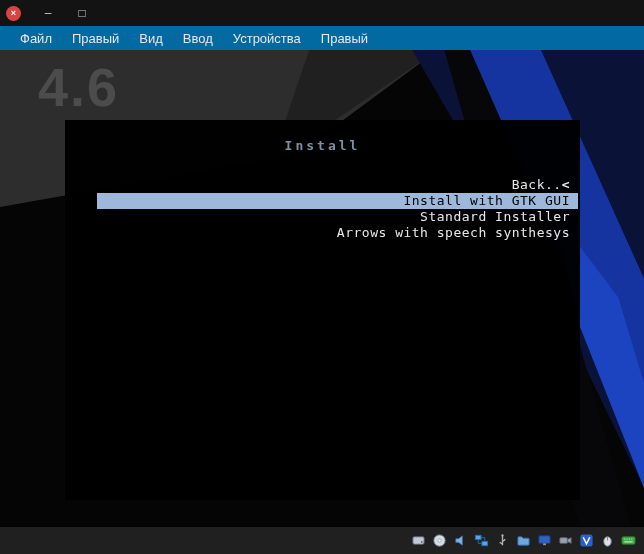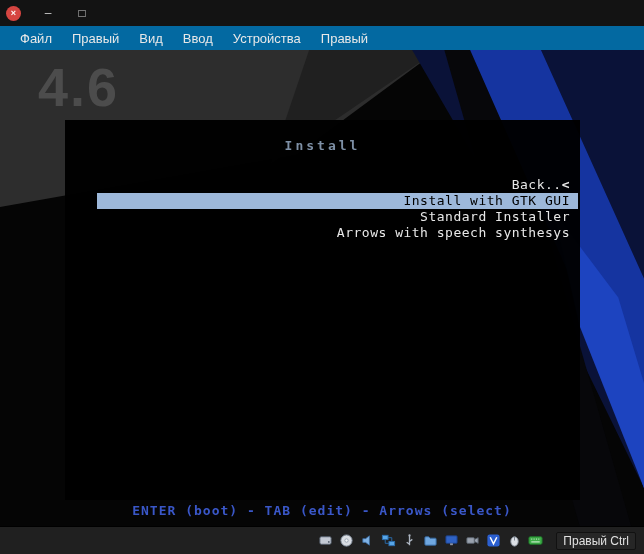--- a/index.html
+++ b/index.html
@@ -118,21 +118,20 @@
         </div>
         <div class="entry">
           <span>Standard Installer</span>
         </div>
         <div class="entry">
           <span>Arrows with speech synthesys</span>
         </div>
       </div>
     </div>
 
-    <div class="boot-help">ENTER (boot) - TAB (edit) - Arrows (select)</div>
   </div>
 
   <div class="statusbar">
     <span class="sb-icon">
       <svg viewBox="0 0 16 16">
           <rect x="2" y="4" width="12" height="8" rx="1.5" fill="#c3c9d4" stroke="#55606e"></rect>
           <circle cx="11.5" cy="9.5" r="1" fill="#55606e"></circle>
         </svg>
     </span>
     <span class="sb-icon">
@@ -187,18 +186,15 @@
           <ellipse cx="8" cy="9" rx="4" ry="5" fill="#dde1e6" stroke="#7a828d"></ellipse>
           <line x1="8" y1="4" x2="8" y2="8" stroke="#7a828d"></line>
         </svg>
     </span>
     <span class="sb-icon">
       <svg viewBox="0 0 16 16">
           <rect x="1" y="4" width="14" height="8" rx="1.5" fill="#3fae49" stroke="#1f7a2a"></rect>
           <path d="M3.5 6.5h1M6 6.5h1M8.5 6.5h1M11 6.5h1M3.5 9.5h9" stroke="#e8f5e9" stroke-width="1"></path>
         </svg>
     </span>
-    <span class="hostkey">
-      <span>Правый Ctrl</span>
-    </span>
   </div>
 
 </div>
 
 </body></html>

